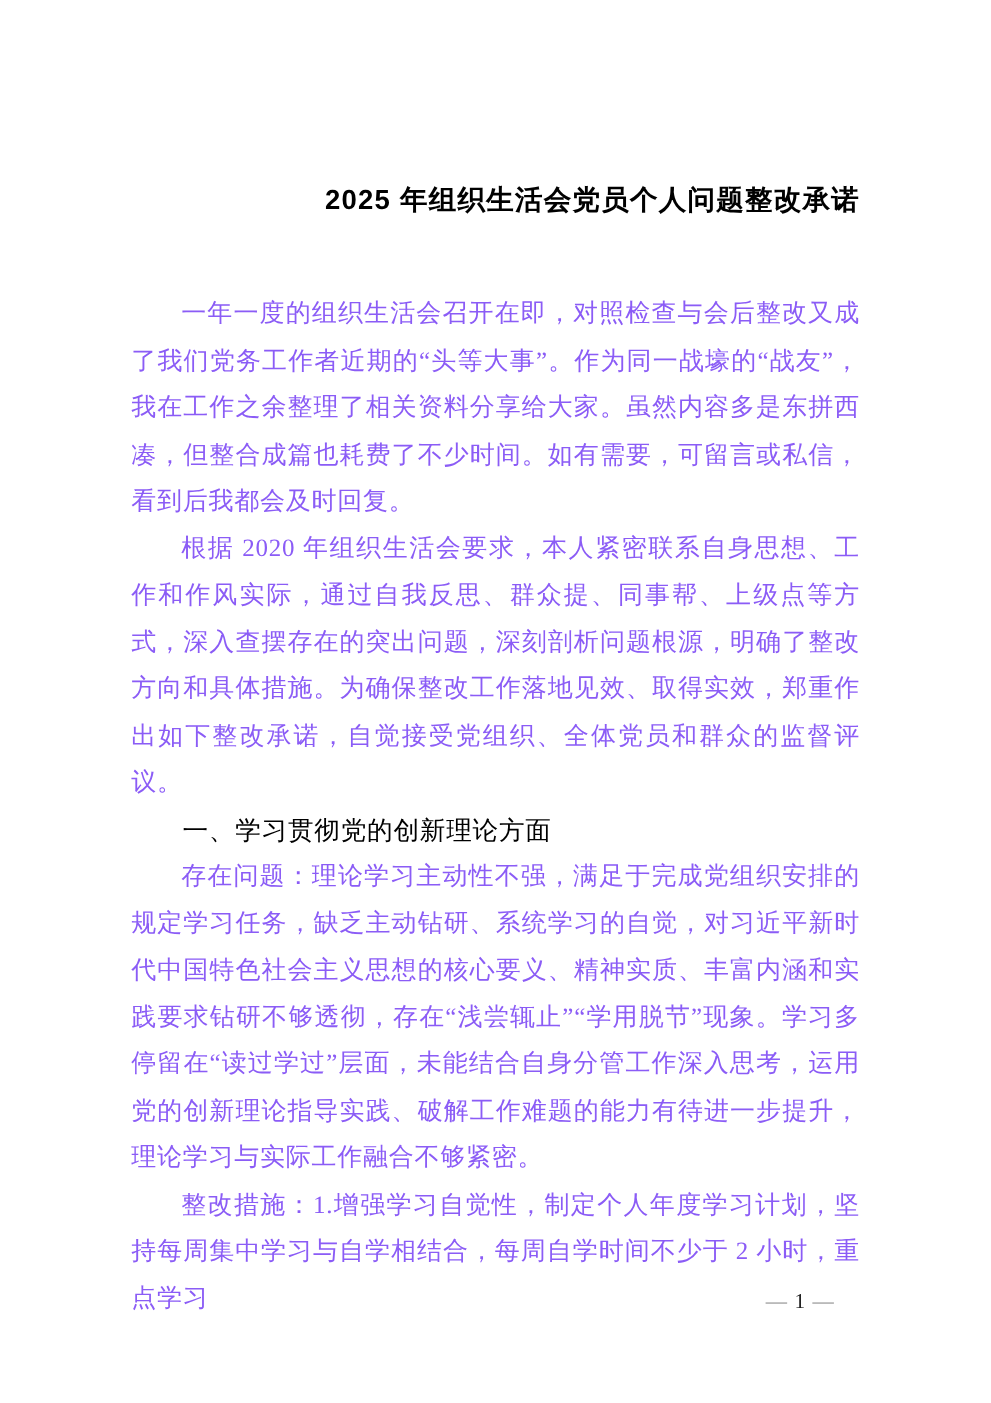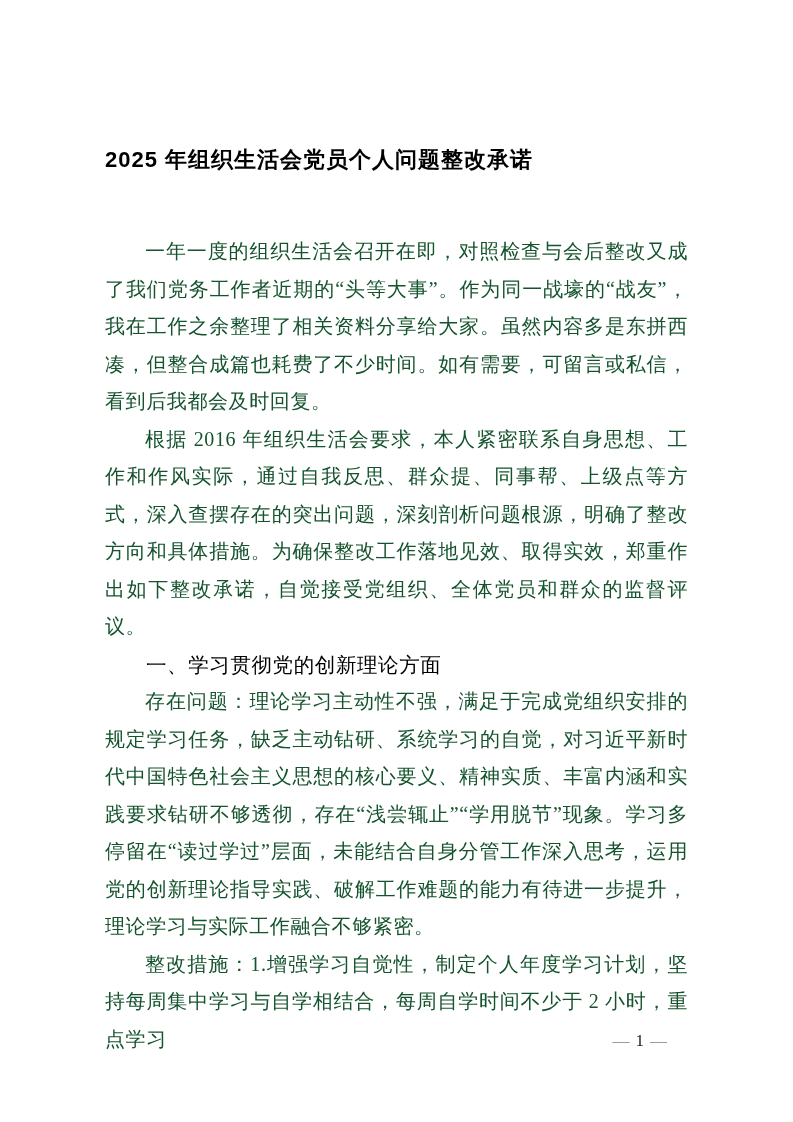--- a/index.html
+++ b/index.html
@@ -18,26 +18,26 @@
     padding: 144px 105px 0 105px;
   }
   .doc-title {
     font-family: "Liberation Sans", sans-serif;
     font-weight: bold;
     font-size: 22px;
     line-height: 32px;
     color: #000000;
     letter-spacing: 1px;
     margin-bottom: 57px;
-    text-align: left;
+    text-align: right;
   }
   .para {
     font-size: 20px;
     line-height: 37.5px;
-    color: #14532d;
+    color: #8b5cf6;
     text-align: justify;
     text-justify: inter-ideograph;
     text-indent: 2em;
     letter-spacing: 0.6px;
   }
   .section-heading {
     font-family: "Liberation Sans", sans-serif;
     font-weight: normal;
     font-size: 20.5px;
     line-height: 37.5px;
@@ -60,21 +60,21 @@
 </style>
 </head>
 <body>
 
 <div class="page">
 
   <h1 class="doc-title">2025 年组织生活会党员个人问题整改承诺</h1>
 
   <p class="para">一年一度的组织生活会召开在即，对照检查与会后整改又成了我们党务工作者近期的“头等大事”。作为同一战壕的“战友”，我在工作之余整理了相关资料分享给大家。虽然内容多是东拼西凑，但整合成篇也耗费了不少时间。如有需要，可留言或私信，看到后我都会及时回复。</p>
 
-  <p class="para">根据 2016 年组织生活会要求，本人紧密联系自身思想、工作和作风实际，通过自我反思、群众提、同事帮、上级点等方式，深入查摆存在的突出问题，深刻剖析问题根源，明确了整改方向和具体措施。为确保整改工作落地见效、取得实效，郑重作出如下整改承诺，自觉接受党组织、全体党员和群众的监督评议。</p>
+  <p class="para">根据 2020 年组织生活会要求，本人紧密联系自身思想、工作和作风实际，通过自我反思、群众提、同事帮、上级点等方式，深入查摆存在的突出问题，深刻剖析问题根源，明确了整改方向和具体措施。为确保整改工作落地见效、取得实效，郑重作出如下整改承诺，自觉接受党组织、全体党员和群众的监督评议。</p>
 
   <h2 class="section-heading">一、学习贯彻党的创新理论方面</h2>
 
   <p class="para">存在问题：理论学习主动性不强，满足于完成党组织安排的规定学习任务，缺乏主动钻研、系统学习的自觉，对习近平新时代中国特色社会主义思想的核心要义、精神实质、丰富内涵和实践要求钻研不够透彻，存在“浅尝辄止”“学用脱节”现象。学习多停留在“读过学过”层面，未能结合自身分管工作深入思考，运用党的创新理论指导实践、破解工作难题的能力有待进一步提升，理论学习与实际工作融合不够紧密。</p>
 
   <p class="para">整改措施：1.增强学习自觉性，制定个人年度学习计划，坚持每周集中学习与自学相结合，每周自学时间不少于 2 小时，重点学习</p>
 
   <div class="page-footer">
     <span class="dash">—</span><span class="num">1</span><span class="dash">—</span>
   </div>

